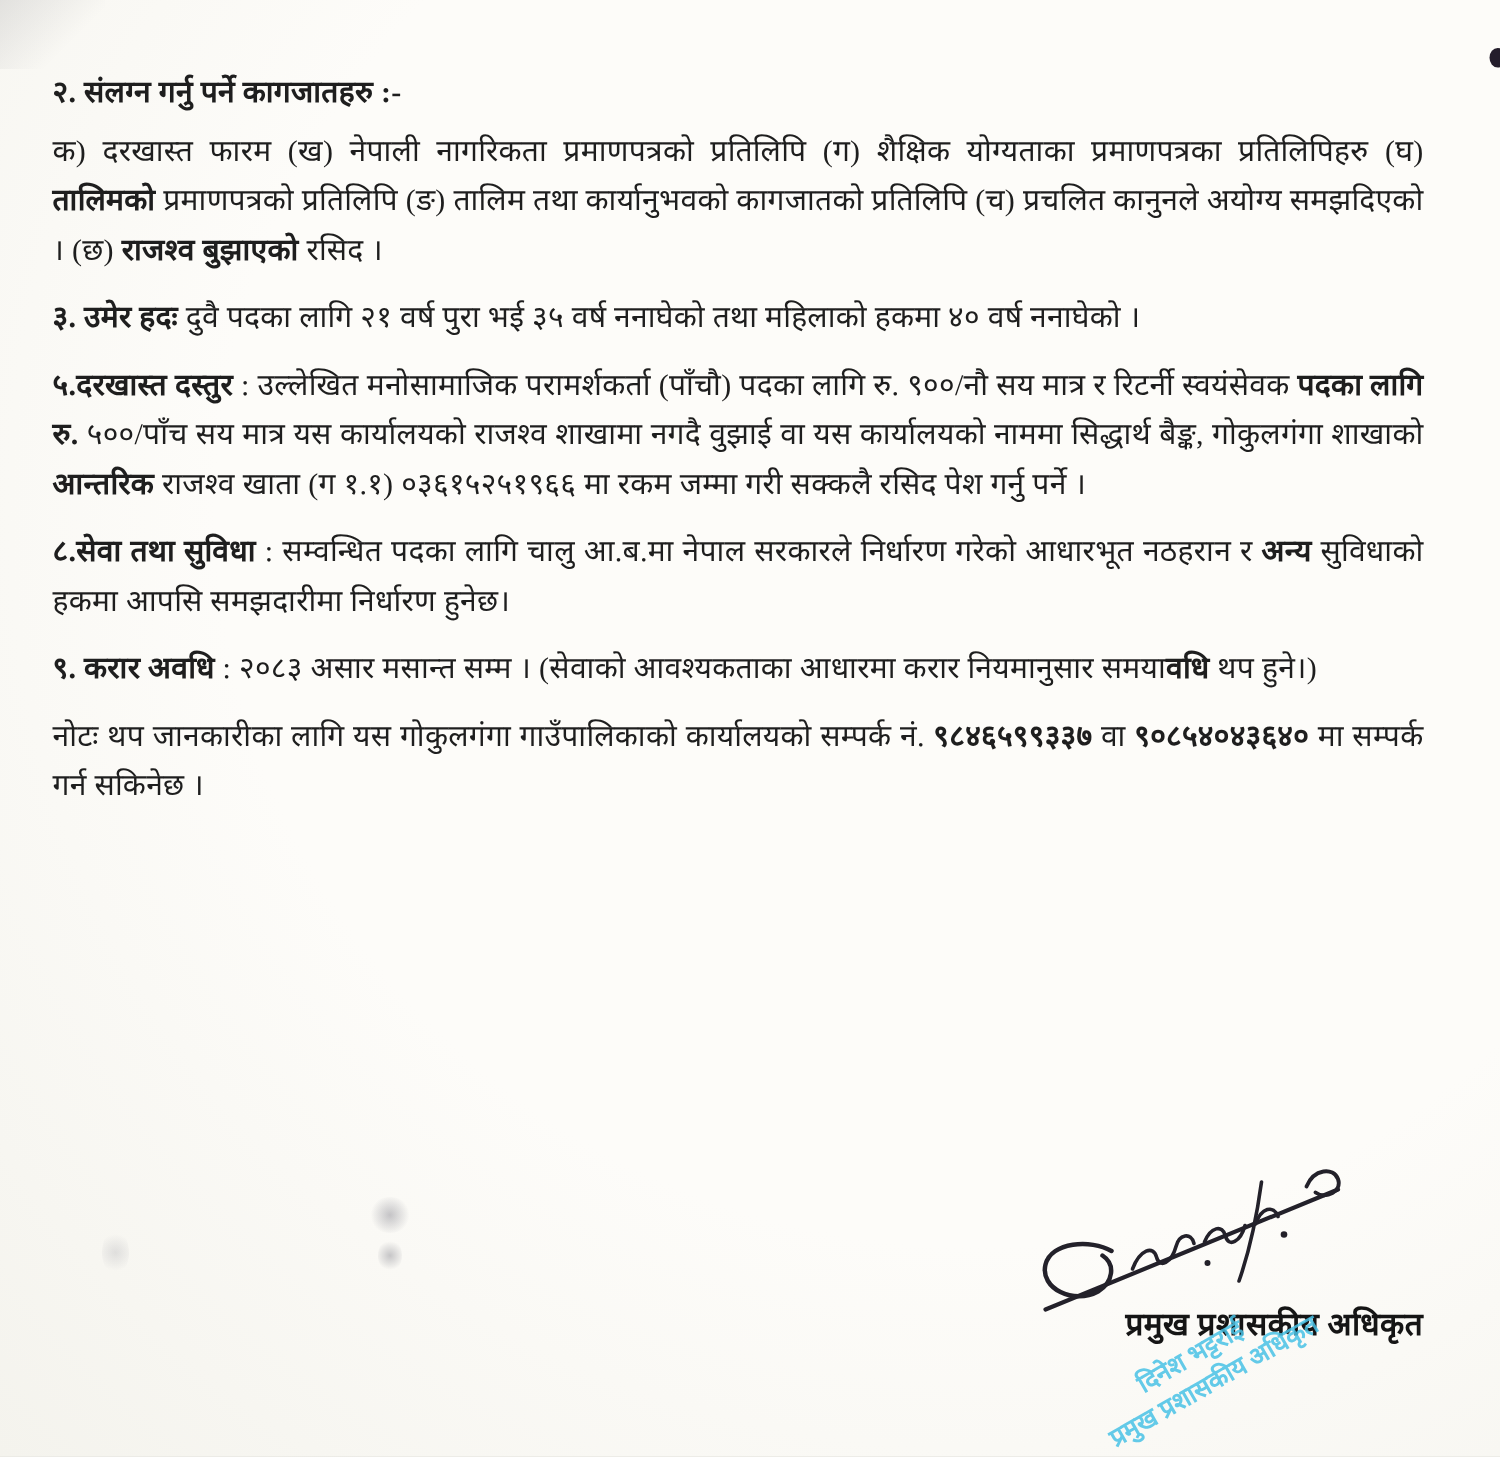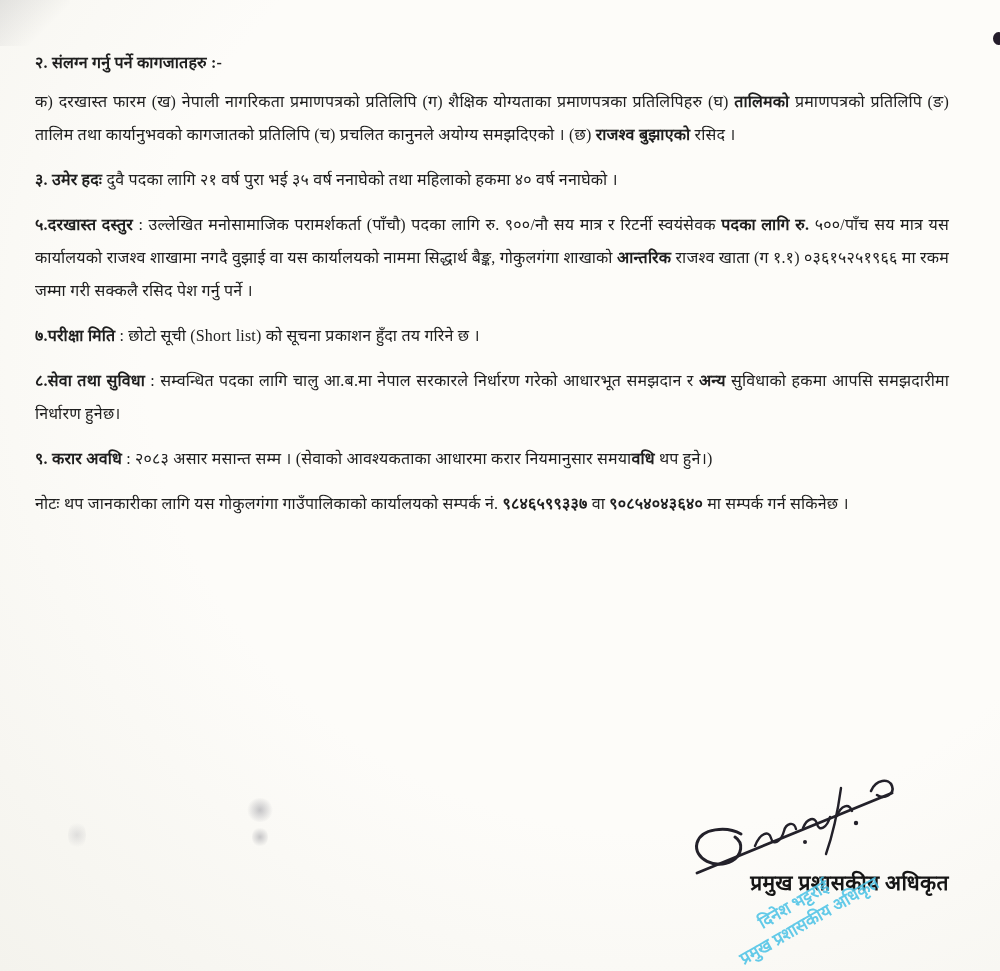--- a/index.html
+++ b/index.html
@@ -3,21 +3,21 @@
 <meta charset="utf-8">
 <style>
   html,body{margin:0;padding:0;background:#e9e8e3;}
   .page{
     position:relative;width:1000px;height:971px;overflow:hidden;
     background:radial-gradient(ellipse at 65% 35%, #fdfcf9 55%, #f4f3ed 100%);
     font-family:"Liberation Serif","DejaVu Sans",serif;
     color:#1e1e1e;
   }
   .content{position:absolute;left:35px;top:46px;width:930px;}
-  .para{font-size:16px;line-height:33px;text-align:justify;margin:0 16px 12px 0;
+  .para{font-size:20px;line-height:33px;text-align:justify;margin:0 16px 12px 0;
         text-justify:inter-word;letter-spacing:.2px;}
   .para.tight{margin-bottom:6px;}
   .b{font-weight:bold;}
   
   .sig-svg{position:absolute;left:685px;top:772px;width:235px;height:112px;}
   .sig-title{position:absolute;left:712px;top:868px;width:275px;text-align:center;
              font-size:21px;font-weight:bold;color:#151515;letter-spacing:.3px;}
   .stamp{position:absolute;left:748px;top:926px;width:290px;height:46px;
          transform:rotate(-30deg);transform-origin:0 100%;
          font-size:17px;font-weight:bold;line-height:22px;opacity:.85;}
@@ -43,22 +43,21 @@
   <div class="edge-dot"></div>
   <div class="smudge-a"></div>
   <div class="smudge-b"></div>
   <div class="smudge-c"></div>
 
   <div class="content">
       <div class="para tight"><span class="b">२. संलग्न गर्नु पर्ने कागजातहरु :-</span></div>
       <div class="para"><span>क) दरखास्त फारम (ख) नेपाली नागरिकता प्रमाणपत्रको प्रतिलिपि (ग) शैक्षिक योग्यताका प्रमाणपत्रका प्रतिलिपिहरु (घ) </span><span class="b">तालिमको</span><span> प्रमाणपत्रको प्रतिलिपि (ङ) तालिम तथा कार्यानुभवको कागजातको प्रतिलिपि (च) प्रचलित कानुनले अयोग्य समझदिएको । (छ) </span><span class="b">राजश्व बुझाएको</span><span> रसिद ।</span></div>
       <div class="para"><span class="b">३. उमेर हदः </span><span>दुवै पदका लागि २१ वर्ष पुरा भई ३५ वर्ष ननाघेको तथा महिलाको हकमा ४० वर्ष ननाघेको ।</span></div>
       <div class="para"><span class="b">५.दरखास्त दस्तुर </span><span>: उल्लेखित मनोसामाजिक परामर्शकर्ता (पाँचौ) पदका लागि रु. ९००/नौ सय मात्र र रिटर्नी स्वयंसेवक </span><span class="b">पदका लागि रु.</span><span> ५००/पाँच सय मात्र यस कार्यालयको राजश्व शाखामा नगदै वुझाई वा यस कार्यालयको नाममा सिद्धार्थ बैङ्क, गोकुलगंगा शाखाको </span><span class="b">आन्तरिक</span><span> राजश्व खाता (ग १.१) ०३६१५२५१९६६ मा रकम जम्मा गरी सक्कलै रसिद पेश गर्नु पर्ने ।</span></div>
-      <div class="para"><span class="b">७.परीक्षा मिति </span><span>: छोटो सूची (Short list) को सूचना प्रकाशन हुँदा तय गरिने छ ।</span></div>
-      <div class="para"><span class="b">८.सेवा तथा सुविधा </span><span>: सम्वन्धित पदका लागि चालु आ.ब.मा नेपाल सरकारले निर्धारण गरेको आधारभूत समझदान र </span><span class="b">अन्य</span><span> सुविधाको हकमा आपसि समझदारीमा निर्धारण हुनेछ।</span></div>
+      <div class="para"><span class="b">८.सेवा तथा सुविधा </span><span>: सम्वन्धित पदका लागि चालु आ.ब.मा नेपाल सरकारले निर्धारण गरेको आधारभूत नठहरान र </span><span class="b">अन्य</span><span> सुविधाको हकमा आपसि समझदारीमा निर्धारण हुनेछ।</span></div>
       <div class="para"><span class="b">९. करार अवधि </span><span>: २०८३ असार मसान्त सम्म । (सेवाको आवश्यकताका आधारमा करार नियमानुसार समया</span><span class="b">वधि</span><span> थप हुने।)</span></div>
       <div class="para"><span>नोटः थप जानकारीका लागि यस गोकुलगंगा गाउँपालिकाको कार्यालयको सम्पर्क नं. </span><span class="b">९८४६५९९३३७</span><span> वा </span><span class="b">९०८५४०४३६४०</span><span> मा सम्पर्क गर्न सकिनेछ ।</span></div>
     </div>
 
   <svg class="sig-svg" viewBox="0 0 235 112" fill="none" xmlns="http://www.w3.org/2000/svg">
     <g stroke="#23212a" stroke-linecap="round" fill="none">
       <path d="M12,101 L207,21" stroke-width="2.8"></path>
       <path d="M56,62 C42,54 16,56 12,71 C8,87 31,98 47,89 C57,83 59,71 50,65" stroke-width="3"></path>
       <path d="M70,74 C75,61 84,58 86,66 C88,74 96,70 99,59 C101,51 109,49 111,57" stroke-width="2.4"></path>
       <path d="M118,56 C122,46 130,44 132,52 C134,60 142,56 145,45" stroke-width="2.4"></path>

